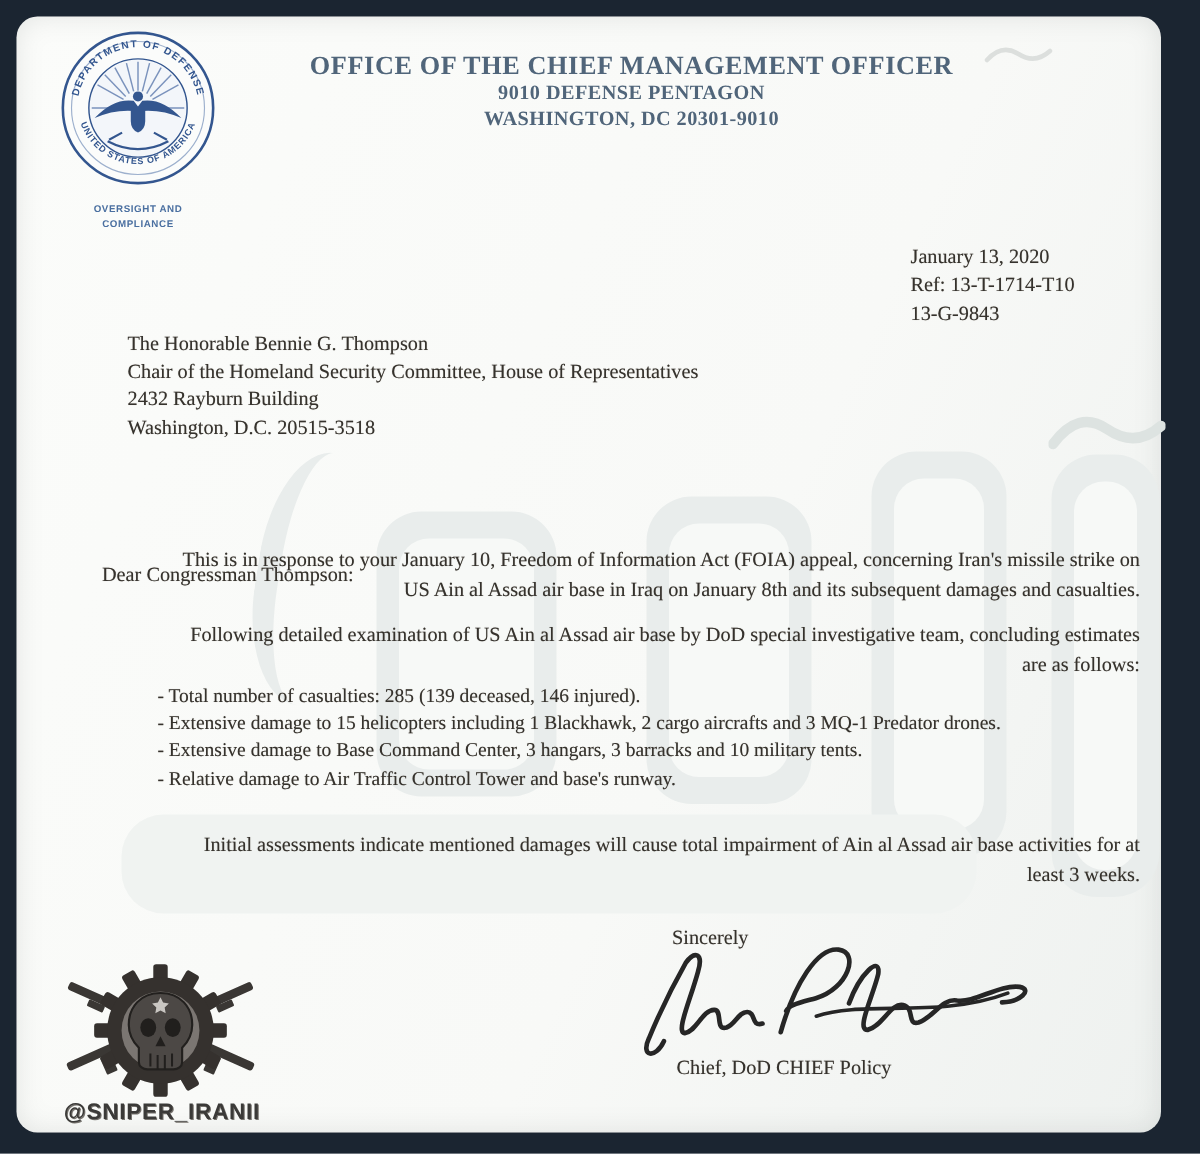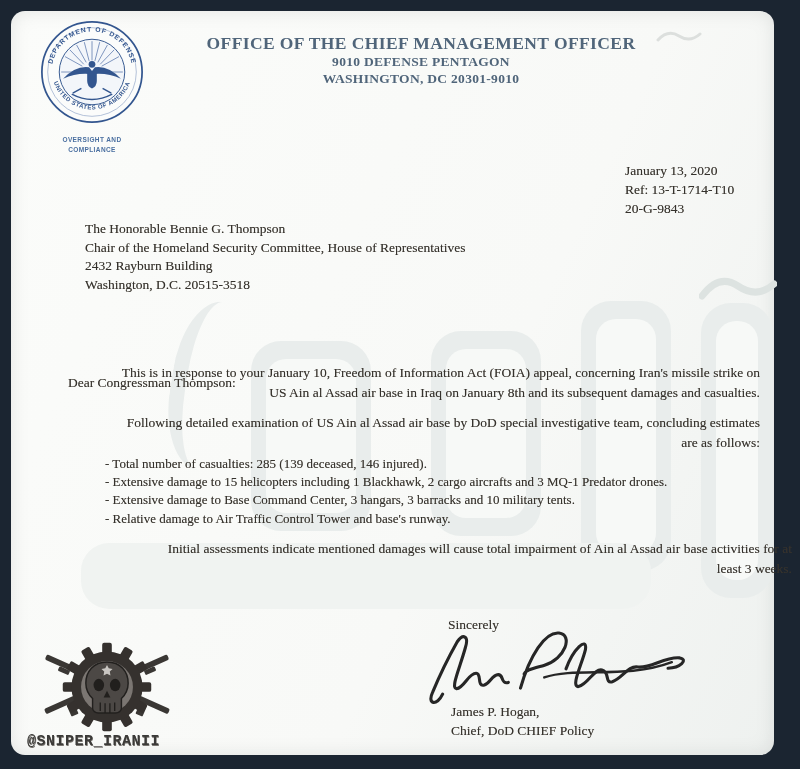--- a/index.html
+++ b/index.html
@@ -19,35 +19,35 @@
   .seal-caption{position:absolute;left:18px;top:124px;width:126px;z-index:1;text-align:center;
     font-family:"Liberation Sans",sans-serif;font-weight:bold;font-size:6.5px;line-height:10px;
     color:#4a6fa0;letter-spacing:.4px;}
   .header{position:absolute;left:130px;top:22px;width:560px;z-index:1;text-align:center;
     font-family:Liberation Serif, serif;font-weight:bold;color:#50657a;}
   .header .h1{font-size:17.5px;line-height:21px;letter-spacing:.4px;}
   .header .h2{font-size:13.5px;line-height:16.5px;letter-spacing:.3px;}
   
   .txt{position:absolute;z-index:1;color:#35322d;font-size:13.5px;line-height:19px;
        text-shadow:0 0 .5px rgba(70,60,45,.45);}
-  .dateblock{left:614px;top:150px;}
+  .dateblock{left:596px;top:150px;}
   .recipient{left:74px;top:209px;line-height:18.5px;}
   .salutation{left:57px;top:322px;margin-top:40px;}
   .para{width:692px;text-indent:46px;line-height:19.5px;text-align:right;}
   .p1{left:57px;top:352px;}
   .p2{left:57px;top:402px;}
-  .p3{left:57px;top:528px;margin-left:32px;}
+  .p3{left:57px;top:542px;}
   .bullets{left:94px;top:444px;line-height:18.2px;font-size:13px;white-space:nowrap;}
   .valediction{left:437px;top:604px;}
   .signature{position:absolute;left:415px;top:612px;width:272px;height:92px;z-index:1;transform:rotate(-1.5deg);}
   .signer{left:440px;top:692px;line-height:18.5px;}
   
   .credit-logo{position:absolute;left:22px;top:626px;width:148px;height:100px;z-index:2;}
-  .credit-handle{position:absolute;left:16px;top:722px;width:162px;z-index:2;text-align:left;
-    font-family:Liberation Mono, monospace;font-weight:bold;font-size:15px;letter-spacing:.5px;
+  .credit-handle{position:absolute;left:16px;top:722px;width:162px;z-index:2;text-align:center;
+    font-family:Liberation Sans, sans-serif;font-weight:bold;font-size:15px;letter-spacing:.5px;
     color:#3b3a38;text-shadow:.6px .6px 0 #77746f;}
   .tilde-svg{position:absolute;z-index:0;}
 </style>
 </head>
 <body>
 
 <div class="stage">
   <div class="paper">
 
     <div class="wm arc" style="left:160px;top:290px;"></div>
@@ -113,21 +113,21 @@
 
     <div class="header">
       <div class="h1">OFFICE OF THE CHIEF MANAGEMENT OFFICER</div>
       <div class="h2">9010 DEFENSE PENTAGON</div>
       <div class="h2">WASHINGTON, DC 20301-9010</div>
     </div>
 
     <div class="txt dateblock">
       <div>January 13, 2020</div>
       <div>Ref: 13-T-1714-T10</div>
-      <div>20-G-9843</div>
+      <div>13-G-9843</div>
     </div>
 
     <div class="txt recipient">
       <div>The Honorable Bennie G. Thompson</div>
       <div>Chair of the Homeland Security Committee, House of Representatives</div>
       <div>2432 Rayburn Building</div>
       <div>Washington, D.C. 20515-3518</div>
     </div>
 
     <div class="txt salutation">Dear Congressman Thompson:</div>
@@ -149,21 +149,20 @@
     <svg class="signature" viewBox="0 0 272 92">
       <g fill="none" stroke="#262626" stroke-width="3.1" stroke-linecap="round">
         <path d="M16,68 C10,80 0,78 6,66 C14,48 26,26 32,16 C38,8 44,10 40,22 C34,42 24,62 30,63 C38,62 42,48 50,48 C56,48 50,62 58,60 C64,58 66,50 72,50 C78,50 74,60 82,58"></path>
         <path d="M94,64 C104,32 120,8 134,10 C148,12 140,36 118,42 C106,45 100,46 98,50"></path>
         <path d="M140,46 C148,26 162,14 160,27 C156,42 144,64 152,64 C162,62 168,46 176,48 C184,50 178,62 186,60 C196,57 202,44 212,46 C224,48 240,36 254,38 C263,40 254,48 242,48"></path>
         <path d="M118,54 C150,44 200,58 246,42" stroke-width="2.4"></path>
       </g>
     </svg>
 
     <div class="txt signer">
-      <div>James P. Hogan,</div>
       <div>Chief, DoD CHIEF Policy</div>
     </div>
 
     <svg class="credit-logo" viewBox="0 0 150 104">
       <g fill="#3a3734">
         <g transform="rotate(24 75 50)">
           <rect x="5" y="46" width="140" height="6" rx="2"></rect>
           <rect x="114" y="52" width="8" height="13" rx="1"></rect>
           <rect x="22" y="52" width="12" height="5" rx="1"></rect>
         </g>

